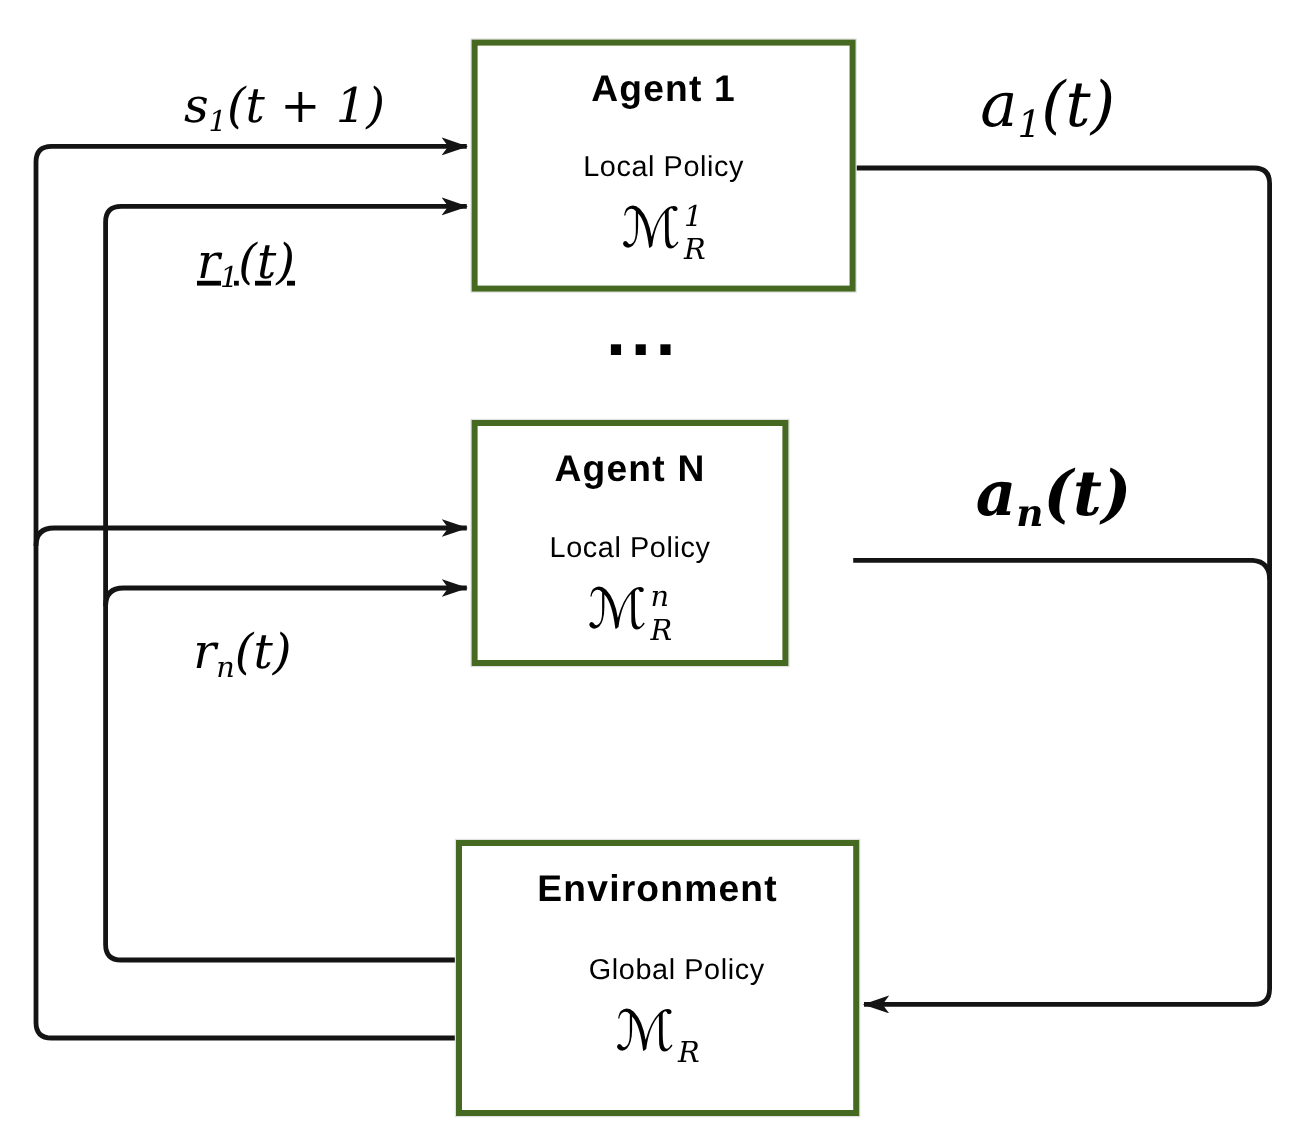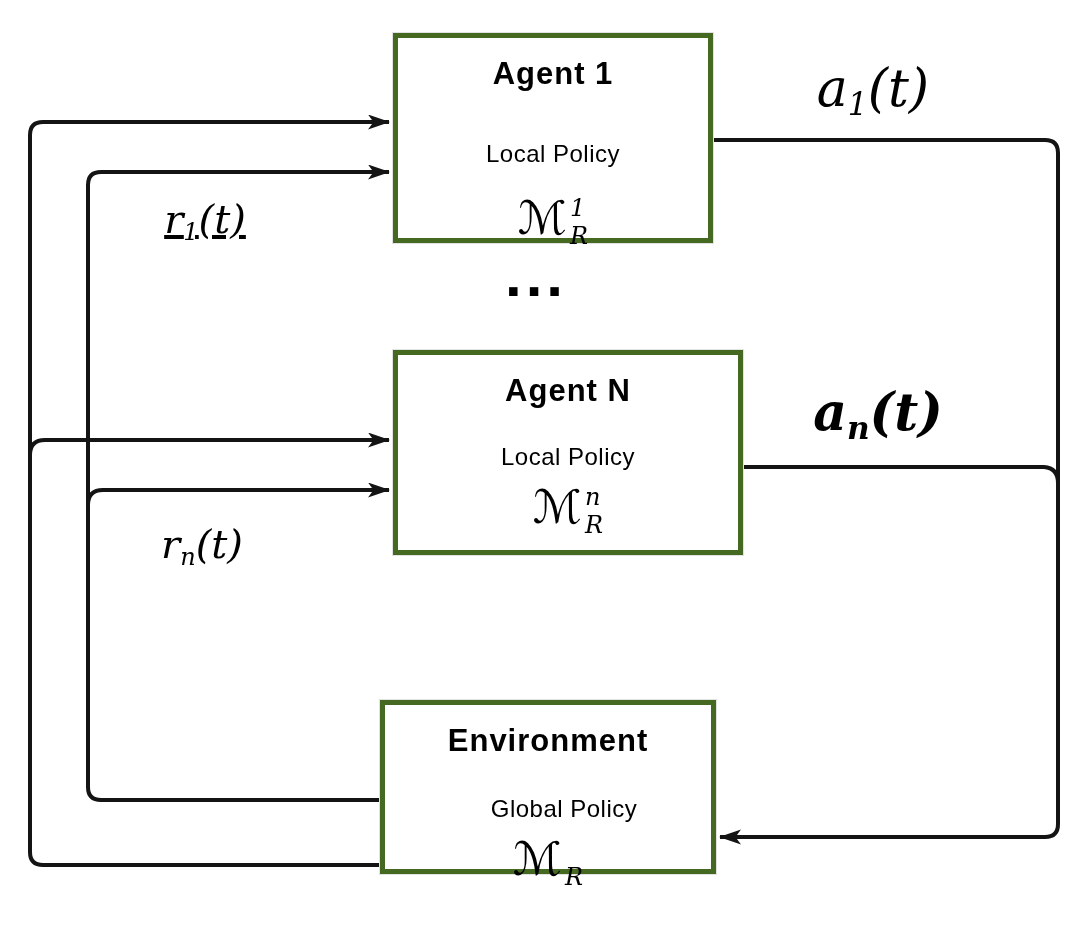--- a/index.html
+++ b/index.html
@@ -34,23 +34,23 @@
   .node {
     position: absolute;
     border: 5px solid var(--box-border);
     box-shadow: 0 0 0 1px #e2e2e2;
     background: var(--bg);
     display: flex;
     flex-direction: column;
     align-items: center;
     color: var(--text);
   }
-  .node-agent1    { left: 393px; top: 33px;  width: 320px; height: 210px; gap: 14px; }
-  .node-agentN    { left: 393px; top: 350px; width: 350px; height: 205px; }
-  .node-env       { left: 380px; top: 700px; width: 336px; height: 174px; }
+  .node-agent1    { left: 393px; top: 33px;  width: 320px; height: 210px; }
+  .node-agentN    { left: 393px; top: 350px; width: 264px; height: 205px; }
+  .node-env       { left: 380px; top: 700px; width: 336px; height: 230px; }
 
   .node .title {
     font-size: 31px;
     font-weight: bold;
     letter-spacing: 1px;
     margin-top: 18px;
   }
   .node .subtitle {
     font-size: 24px;
     font-weight: normal;
@@ -167,20 +167,21 @@
     <div class="subtitle">Global Policy</div>
     <span class="math">
         <span class="mbase">ℳ</span>
         <span class="mstack">
           <span></span>
           <span>R</span>
         </span>
       </span>
   </div>
 
+  <div class="siglabel" style="left:237px; top:89px;"><span class="lb">s</span><sub class="ls">1</sub><span class="la">(t + 1)</span></div>
 
   <div class="siglabel" style="left:205px; top:219px;text-decoration:underline;"><span class="lb">r</span><sub class="ls">1</sub><span class="la">(t)</span></div>
 
 
   <div class="siglabel" style="left:202px; top:524px;margin-top:20px;"><span class="lb">r</span><sub class="ls">n</sub><span class="la">(t)</span></div>
 
   <div class="siglabel big" style="left:873px; top:88px;"><span class="lb">a</span><sub class="ls">1</sub><span class="la">(t)</span></div>
 
   <div class="siglabel big" style="left:878px; top:412px;font-weight:bold;"><span class="lb">a</span><sub class="ls">n</sub><span class="la">(t)</span></div>
 

